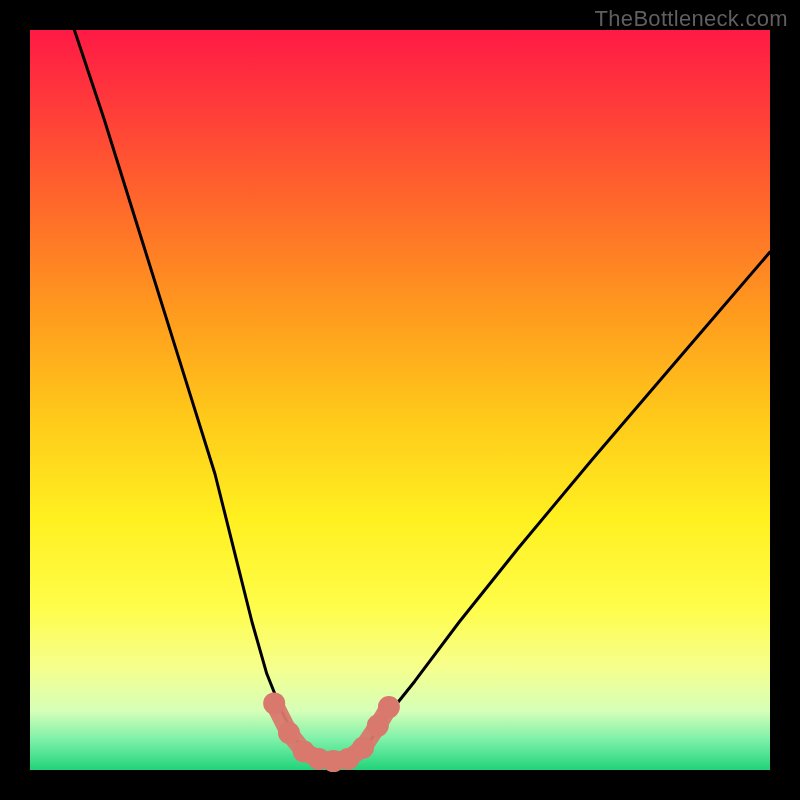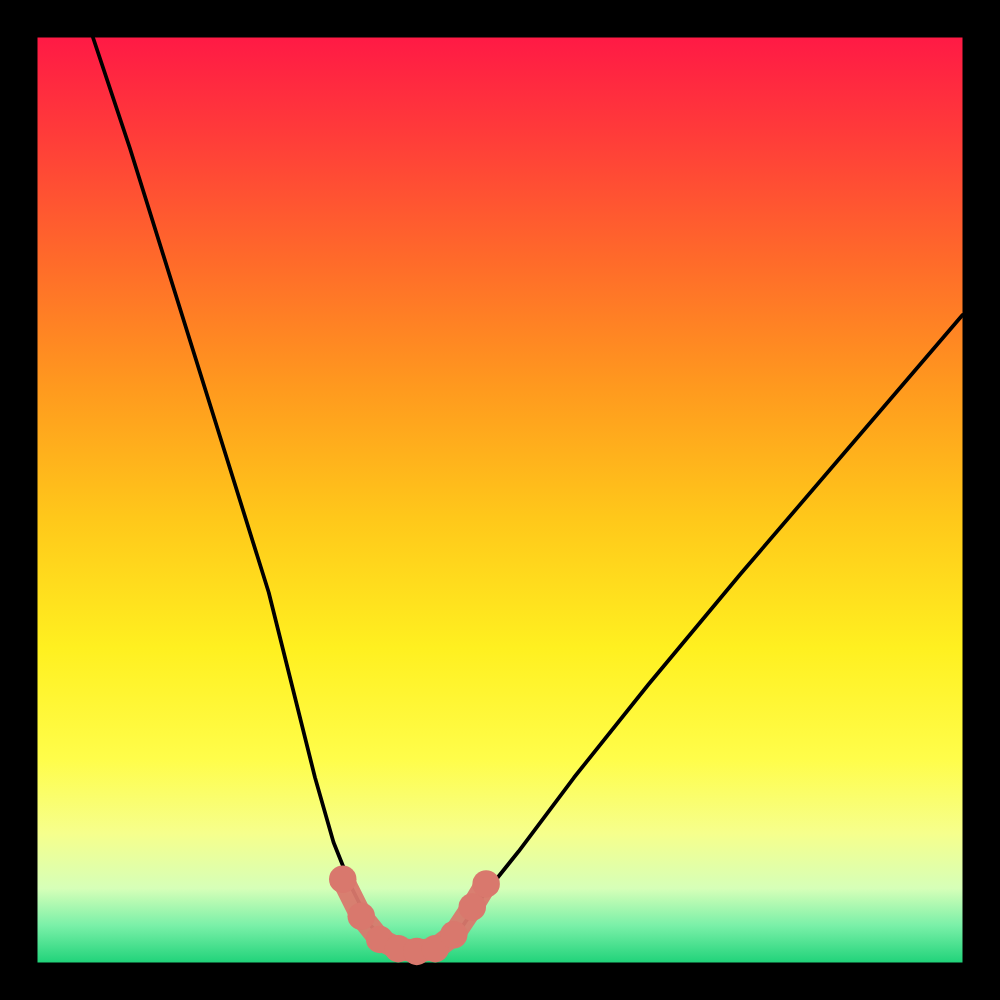--- a/index.html
+++ b/index.html
@@ -54,20 +54,21 @@
     top: 0;
     width: 740px;
     height: 740px;
     overflow: visible;
   }
 </style>
 </head>
 <body>
 
 <div class="stage">
+  <div class="watermark">TheBottleneck.com</div>
   <div class="plot">
     <svg class="overlay" viewBox="0 0 740 740">
       <g id="curve-group">
           <path d="M44.4 0.0 L74.0 88.8 L111.0 207.2 L148.0 325.6 L185.0 444.0 L207.2 532.8 L222.0 592.0 L236.8 643.8 L251.6 680.8 L266.4 710.4 L281.2 725.2 L296.0 732.6 L310.8 732.6 L325.6 725.2 L340.4 710.4 L355.2 688.2 L384.8 651.2 L429.2 592.0 L488.4 518.0 L562.4 429.2 L651.2 325.6 L740.0 222.0" fill="none" stroke="#000" stroke-width="3" stroke-linecap="round" stroke-linejoin="round"></path>
         </g>
       <g id="marker-group">
           <path d="M244.2 673.4 L259.0 703.0 L273.8 721.5 L288.6 728.9 L303.4 731.1 L318.2 728.9 L333.0 717.8 L347.8 695.6 L358.9 677.1" fill="none" stroke="#d9786d" stroke-width="18" stroke-linecap="round" stroke-linejoin="round" opacity="0.95"></path>
           <circle cx="244.2" cy="673.4" r="11" fill="#d9786d"></circle>
           <circle cx="259.0" cy="703.0" r="11" fill="#d9786d"></circle>
           <circle cx="273.8" cy="721.5" r="11" fill="#d9786d"></circle>

